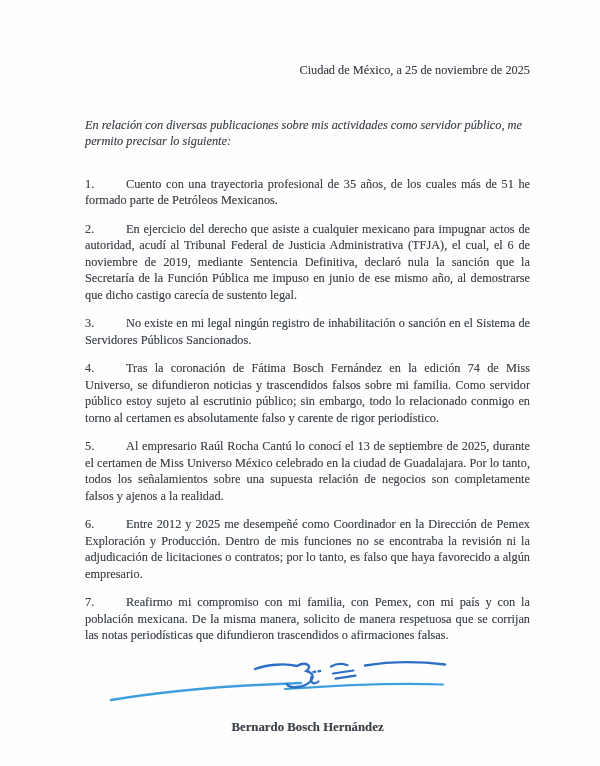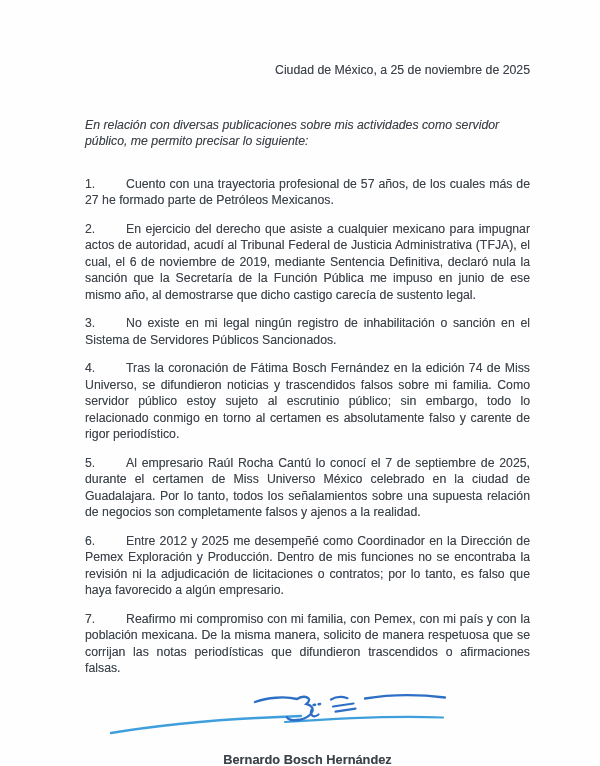--- a/index.html
+++ b/index.html
@@ -7,21 +7,21 @@
     padding: 0;
     background: #ffffff;
   }
   .page {
     position: relative;
     width: 600px;
     height: 766px;
     background: #fefefe;
     box-sizing: border-box;
     padding: 62px 70px 0 85px;
-    font-family: Liberation Sans, sans-serif;
+    font-family: Liberation Serif, serif;
     color: #3d434a;
     font-size: 12.3px;
     line-height: 16.5px;
     text-shadow: 0 0 0.5px rgba(61,67,74,0.45);
     overflow: hidden;
   }
   .dateline {
     text-align: right;
     margin: 0 0 38px 0;
     white-space: nowrap;
@@ -63,29 +63,29 @@
 </style>
 </head>
 <body>
 
 <div class="page">
 
   <div class="dateline">Ciudad de México, a 25 de noviembre de 2025</div>
 
   <div class="intro">En relación con diversas publicaciones sobre mis actividades como servidor público, me permito precisar lo siguiente:</div>
 
-  <p class="para"><span class="num">1.</span><span>Cuento con una trayectoria profesional de 57 años, de los cuales más de 27 he formado parte de Petróleos Mexicanos.</span></p>
+  <p class="para"><span class="num">1.</span><span>Cuento con una trayectoria profesional de 35 años, de los cuales más de 51 he formado parte de Petróleos Mexicanos.</span></p>
 
   <p class="para"><span class="num">2.</span><span>En ejercicio del derecho que asiste a cualquier mexicano para impugnar actos de autoridad, acudí al Tribunal Federal de Justicia Administrativa (TFJA), el cual, el 6 de noviembre de 2019, mediante Sentencia Definitiva, declaró nula la sanción que la Secretaría de la Función Pública me impuso en junio de ese mismo año, al demostrarse que dicho castigo carecía de sustento legal.</span></p>
 
   <p class="para"><span class="num">3.</span><span>No existe en mi legal ningún registro de inhabilitación o sanción en el Sistema de Servidores Públicos Sancionados.</span></p>
 
   <p class="para"><span class="num">4.</span><span>Tras la coronación de Fátima Bosch Fernández en la edición 74 de Miss Universo, se difundieron noticias y trascendidos falsos sobre mi familia. Como servidor público estoy sujeto al escrutinio público; sin embargo, todo lo relacionado conmigo en torno al certamen es absolutamente falso y carente de rigor periodístico.</span></p>
 
-  <p class="para"><span class="num">5.</span><span>Al empresario Raúl Rocha Cantú lo conocí el 7 de septiembre de 2025, durante el certamen de Miss Universo México celebrado en la ciudad de Guadalajara. Por lo tanto, todos los señalamientos sobre una supuesta relación de negocios son completamente falsos y ajenos a la realidad.</span></p>
+  <p class="para"><span class="num">5.</span><span>Al empresario Raúl Rocha Cantú lo conocí el 13 de septiembre de 2025, durante el certamen de Miss Universo México celebrado en la ciudad de Guadalajara. Por lo tanto, todos los señalamientos sobre una supuesta relación de negocios son completamente falsos y ajenos a la realidad.</span></p>
 
   <p class="para"><span class="num">6.</span><span>Entre 2012 y 2025 me desempeñé como Coordinador en la Dirección de Pemex Exploración y Producción. Dentro de mis funciones no se encontraba la revisión ni la adjudicación de licitaciones o contratos; por lo tanto, es falso que haya favorecido a algún empresario.</span></p>
 
   <p class="para"><span class="num">7.</span><span>Reafirmo mi compromiso con mi familia, con Pemex, con mi país y con la población mexicana. De la misma manera, solicito de manera respetuosa que se corrijan las notas periodísticas que difundieron trascendidos o afirmaciones falsas.</span></p>
 
   <div class="sig-wrap">
     <svg width="340" height="52" viewBox="0 0 340 52" fill="none">
 
       <path d="M 4 44 C 40 38, 100 31, 150 29 C 168 28.3, 182 27.6, 194 27" stroke-width="2.4" stroke-linecap="round" fill="none" stroke="#3f9fdd"></path>
 

